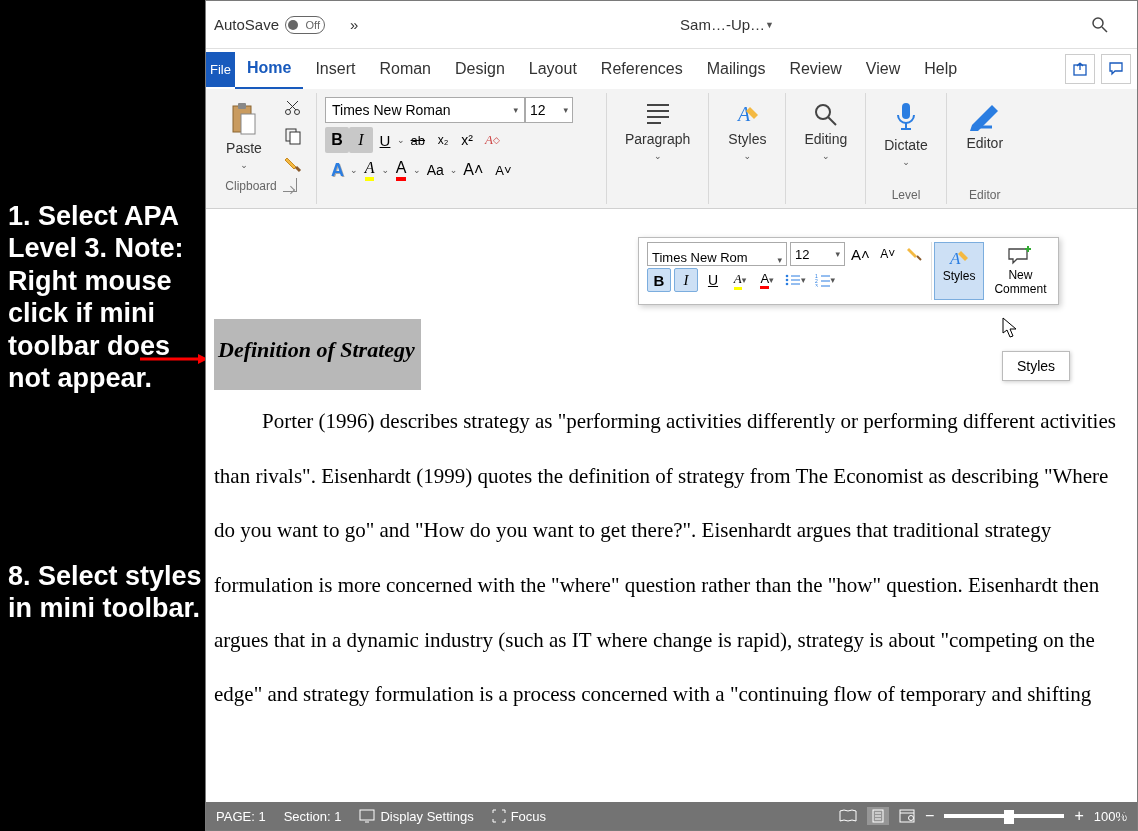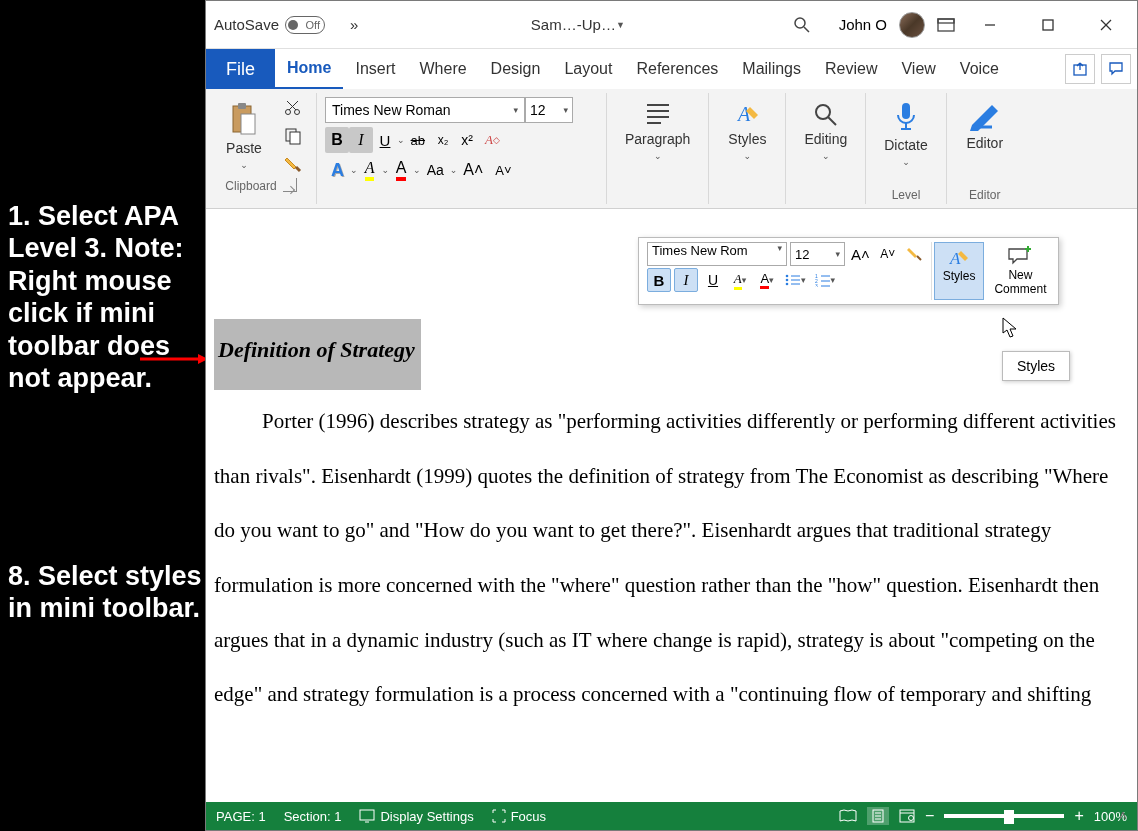--- a/index.html
+++ b/index.html
@@ -13,21 +13,21 @@
 .title-bar { height: 48px; background: #fff; display: flex; align-items: center; padding: 0 8px; border-bottom: 1px solid #e0e0e0; gap: 8px; }
 .autosave { display: flex; align-items: center; gap: 6px; font-size: 15px; color: #333; }
 .toggle { width: 40px; height: 18px; border: 1px solid #666; border-radius: 10px; display: flex; align-items: center; justify-content: flex-end; padding: 0 4px; font-size: 11px; color: #666; position: relative; }
 .toggle::before { content: ""; width: 10px; height: 10px; background: #666; border-radius: 50%; position: absolute; left: 2px; }
 .title-center { flex: 1; display: flex; align-items: center; justify-content: center; font-size: 15px; color: #333; }
 .title-right { display: flex; align-items: center; gap: 12px; }
 .title-icon { width: 18px; height: 18px; display: flex; align-items: center; justify-content: center; color: #333; cursor: pointer; }
 .avatar { width: 26px; height: 26px; border-radius: 50%; background: linear-gradient(135deg,#8a6d5a,#4a3828,#6b5040); border: 1px solid #999; }
 .win-btn { width: 46px; height: 32px; display: flex; align-items: center; justify-content: center; cursor: pointer; font-size: 14px; }
 .tab-bar { height: 40px; display: flex; align-items: center; padding: 0 0 0 0; background: #fff; gap: 0; }
-.file-tab { background: #185abd; color: #fff; padding: 10px 20px; font-size: 18px; cursor: pointer; }
+.file-tab { background: #185abd; color: #fff; padding: 10px 4px; font-size: 13px; cursor: pointer; }
 .ribbon-tab { padding: 10px 12px; font-size: 16px; color: #333; cursor: pointer; }
 .ribbon-tab.active { border-bottom: 3px solid #185abd; color: #185abd; font-weight: 600; }
 .tab-right { margin-left: auto; display: flex; gap: 6px; padding-right: 6px; }
 .tab-right-btn { width: 30px; height: 30px; border: 1px solid #ccc; display: flex; align-items: center; justify-content: center; cursor: pointer; color: #185abd; }
 .ribbon { height: 120px; background: #f3f3f3; display: flex; border-bottom: 1px solid #d0d0d0; padding: 4px 0; }
 .ribbon-group { display: flex; flex-direction: column; border-right: 1px solid #d8d8d8; padding: 2px 8px; position: relative; }
 .ribbon-group-label { font-size: 12px; color: #666; text-align: center; margin-top: auto; padding-top: 2px; }
 .ribbon-row { display: flex; align-items: center; height: 30px; }
 .rb-btn { padding: 4px 6px; cursor: pointer; display: flex; align-items: center; justify-content: center; min-width: 24px; height: 26px; border-radius: 2px; }
 .rb-btn.active { background: #c8c8c8; }
@@ -36,29 +36,29 @@
 .big-btn { display: flex; flex-direction: column; align-items: center; justify-content: center; padding: 6px 10px; cursor: pointer; gap: 4px; min-width: 60px; }
 .big-btn-label { font-size: 14px; color: #333; }
 .doc-area { flex: 1; background: #fff; position: relative; overflow: hidden; padding: 110px 8px 8px 8px; }
 .doc-text { font-family: "Times New Roman", serif; font-size: 21px; line-height: 2.6; color: #000; }
 .heading-sel { background: #b8b8b8; font-style: italic; font-weight: bold; font-family: "Times New Roman", serif; font-size: 22px; display: inline-block; padding: 2px 6px 12px 4px; }
 .body-para { text-indent: 48px; }
 .mini-toolbar { position: absolute; left: 432px; top: 236px; background: #fff; border: 1px solid #bbb; box-shadow: 2px 2px 6px rgba(0,0,0,0.2); display: flex; padding: 4px; gap: 2px; }
 .mini-section { display: flex; flex-direction: column; gap: 2px; padding: 0 4px; border-right: 1px solid #e0e0e0; }
 .mini-section:last-child { border-right: none; }
 .mini-row { display: flex; gap: 3px; align-items: center; }
-.mini-font { width: 140px; height: 24px; border: 1px solid #aaa; padding: 0 4px; display: flex; align-items: flex-start; justify-content: space-between; font-size: 13px; }
+.mini-font { width: 140px; height: 24px; border: 1px solid #aaa; padding: 0 4px; display: flex; align-items: flex-end; justify-content: space-between; font-size: 13px; }
 .mini-size { width: 55px; height: 24px; border: 1px solid #aaa; padding: 0 4px; display: flex; align-items: center; justify-content: space-between; font-size: 13px; }
 .mini-btn { min-width: 24px; height: 24px; display: flex; align-items: center; justify-content: center; cursor: pointer; padding: 0 3px; border-radius: 2px; }
 .mini-btn.sel { background: #cde0f5; border: 1px solid #7badde; }
 .mini-big { display: flex; flex-direction: column; align-items: center; padding: 4px 8px; cursor: pointer; font-size: 12px; }
 .mini-big.sel { background: #cde0f5; border: 1px solid #7badde; }
 .tooltip { position: absolute; left: 796px; top: 350px; background: #fff; border: 1px solid #bbb; padding: 6px 14px; font-size: 14px; box-shadow: 1px 1px 4px rgba(0,0,0,0.2); }
 .cursor-ptr { position: absolute; left: 796px; top: 316px; font-size: 18px; pointer-events: none; }
-.status-bar { height: 28px; background: #15803d; color: #fff; display: flex; align-items: center; padding: 4px 10px; gap: 18px; font-size: 13px; }
+.status-bar { height: 28px; background: #737373; color: #fff; display: flex; align-items: center; padding: 4px 10px; gap: 18px; font-size: 13px; }
 .status-item { display: flex; align-items: center; gap: 5px; cursor: pointer; }
 .status-right { margin-left: auto; display: flex; align-items: center; gap: 10px; }
 .zoom-slider { width: 120px; height: 4px; background: #fff; position: relative; }
 .zoom-slider::after { content: ""; position: absolute; left: 50%; top: -4px; width: 8px; height: 12px; background: #fff; border: 1px solid #fff; }
 .launcher { width: 14px; height: 14px; border: 1px solid #888; border-top: none; border-left: none; position: relative; cursor: pointer; }
 .launcher::after { content: ""; position: absolute; right: 1px; bottom: 1px; width: 5px; height: 5px; border-right: 1px solid #888; border-bottom: 1px solid #888; transform: rotate(-45deg); transform-origin: bottom right; }
 .chev { font-size: 9px; color: #555; }
 .collapse-chev { position: absolute; right: 10px; bottom: 6px; cursor: pointer; font-size: 14px; color: #666; }
 svg { display: block; }
 </style>
@@ -89,60 +89,34 @@
       <span>-</span>
       <span>Up…</span>
       <span class="chev">▼</span>
     </div>
     <span class="title-icon" style="margin-right:20px;">
         <svg width="18" height="18" viewBox="0 0 18 18">
           <circle cx="7" cy="7" r="5" fill="none" stroke="#444" stroke-width="1.5"></circle>
           <line x1="11" y1="11" x2="16" y2="16" stroke="#444" stroke-width="1.5"></line>
         </svg>
       </span>
-    <div class="title-right">
-      <span style="font-size:15px;">John O</span>
-      <div class="avatar"></div>
-      <span class="title-icon">
-          <svg width="18" height="14" viewBox="0 0 18 14">
-            <rect x="1" y="1" width="16" height="12" fill="none" stroke="#444" stroke-width="1.3"></rect>
-            <rect x="1" y="1" width="16" height="4" fill="none" stroke="#444" stroke-width="1.3"></rect>
-          </svg>
-        </span>
-      <div class="win-btn">
-          <svg width="12" height="12">
-            <line x1="1" y1="6" x2="11" y2="6" stroke="#333" stroke-width="1.3"></line>
-          </svg>
-        </div>
-      <div class="win-btn">
-          <svg width="12" height="12">
-            <rect x="1" y="1" width="10" height="10" fill="none" stroke="#333" stroke-width="1.3"></rect>
-          </svg>
-        </div>
-      <div class="win-btn">
-          <svg width="12" height="12">
-            <line x1="1" y1="1" x2="11" y2="11" stroke="#333" stroke-width="1.3"></line>
-            <line x1="11" y1="1" x2="1" y2="11" stroke="#333" stroke-width="1.3"></line>
-          </svg>
-        </div>
-    </div>
   </div>
 
   <div class="tab-bar">
     <div class="file-tab">File</div>
     <div class="ribbon-tab active">Home</div>
     <div class="ribbon-tab">Insert</div>
-    <div class="ribbon-tab">Where</div>
+    <div class="ribbon-tab">Roman</div>
     <div class="ribbon-tab">Design</div>
     <div class="ribbon-tab">Layout</div>
     <div class="ribbon-tab">References</div>
     <div class="ribbon-tab">Mailings</div>
     <div class="ribbon-tab">Review</div>
     <div class="ribbon-tab">View</div>
-    <div class="ribbon-tab">Voice</div>
+    <div class="ribbon-tab">Help</div>
     <div class="tab-right">
       <div class="tab-right-btn">
           <svg width="16" height="16" viewBox="0 0 16 16">
             <rect x="2" y="4" width="12" height="10" fill="none" stroke="#185abd" stroke-width="1.3"></rect>
             <path d="M8 2 L11 5 M8 2 L5 5 M8 2 L8 9" fill="none" stroke="#185abd" stroke-width="1.3"></path>
           </svg>
         </div>
       <div class="tab-right-btn">
           <svg width="16" height="16" viewBox="0 0 16 16">
             <path d="M2 2 h12 v8 h-7 l-3 3 v-3 h-2 z" fill="none" stroke="#185abd" stroke-width="1.3"></path>

